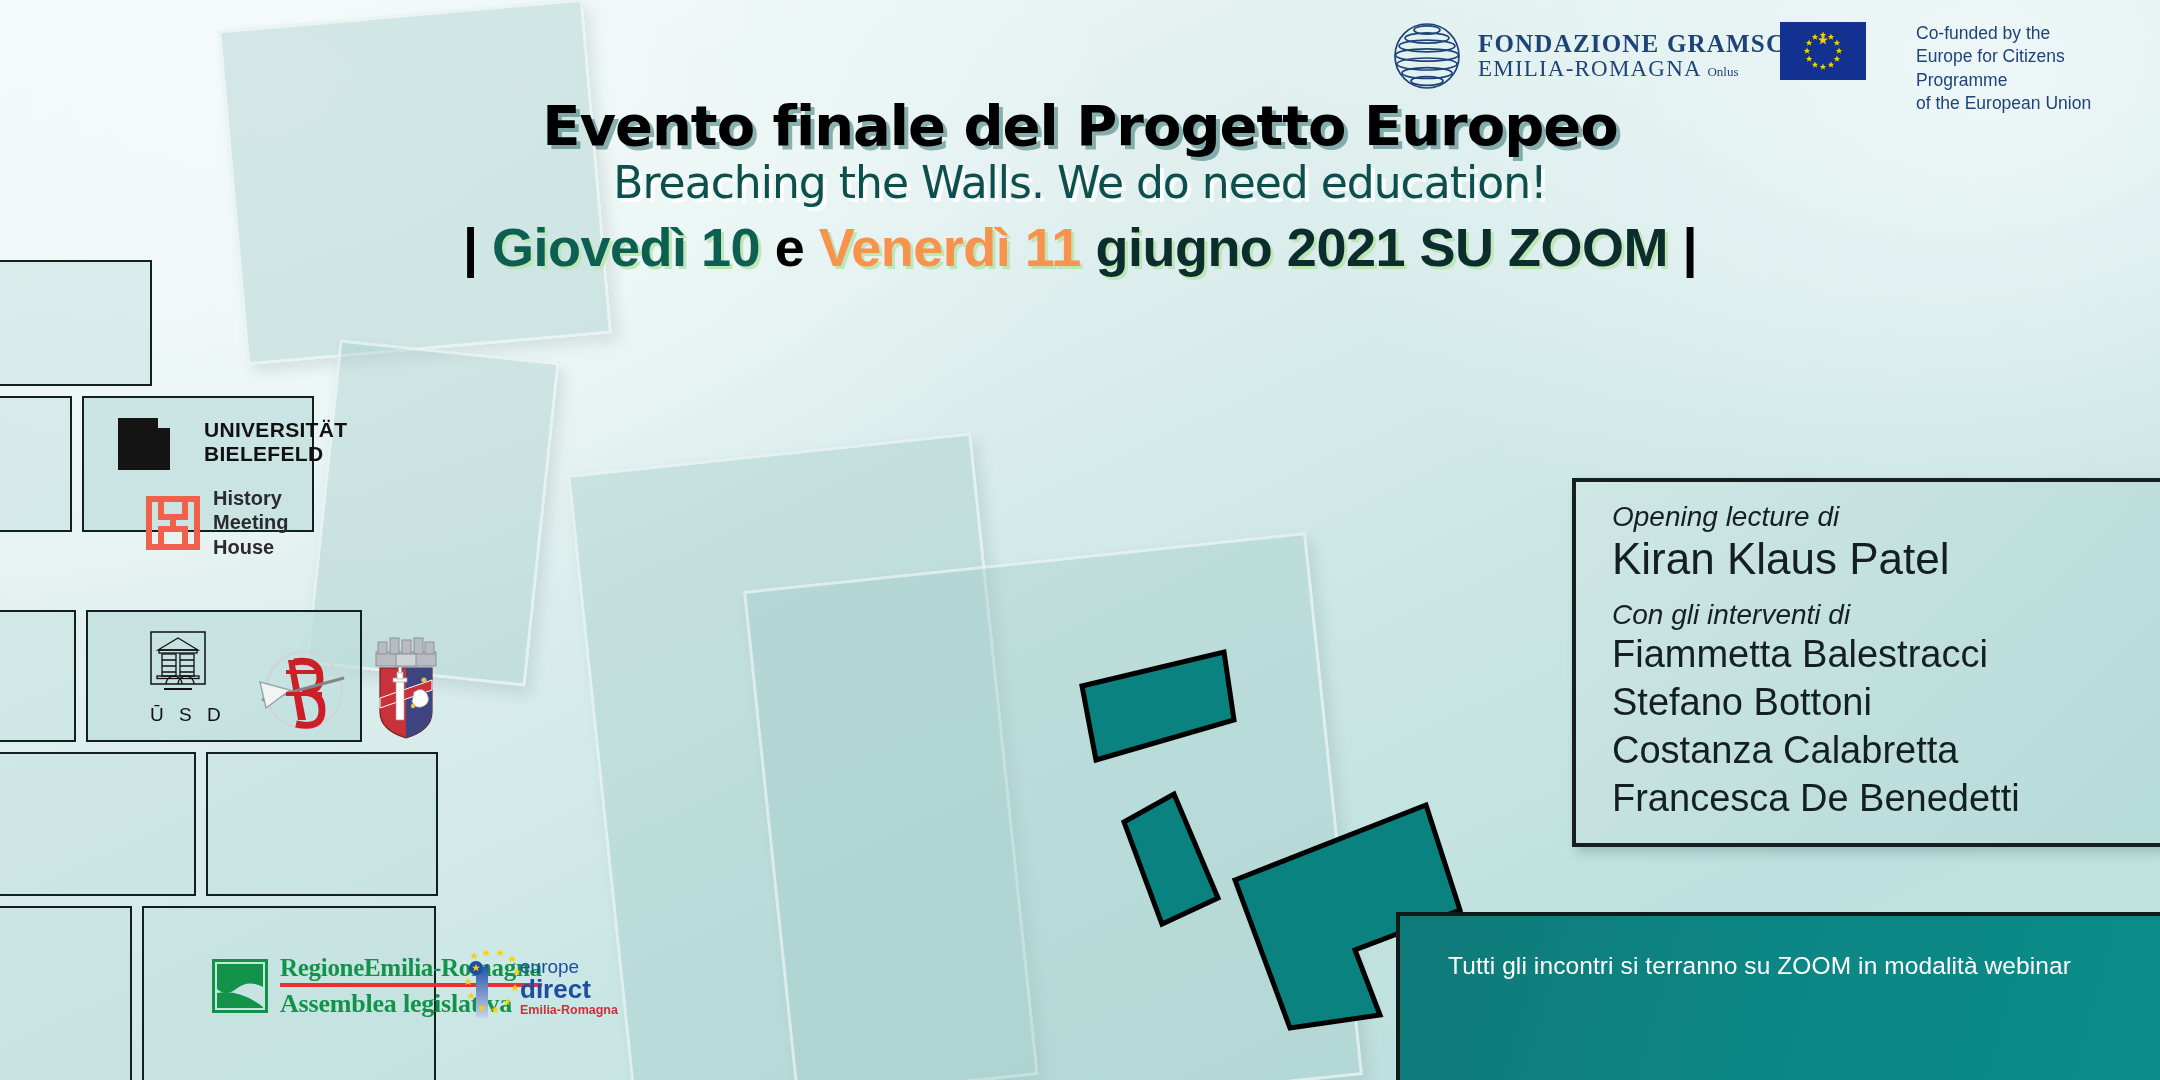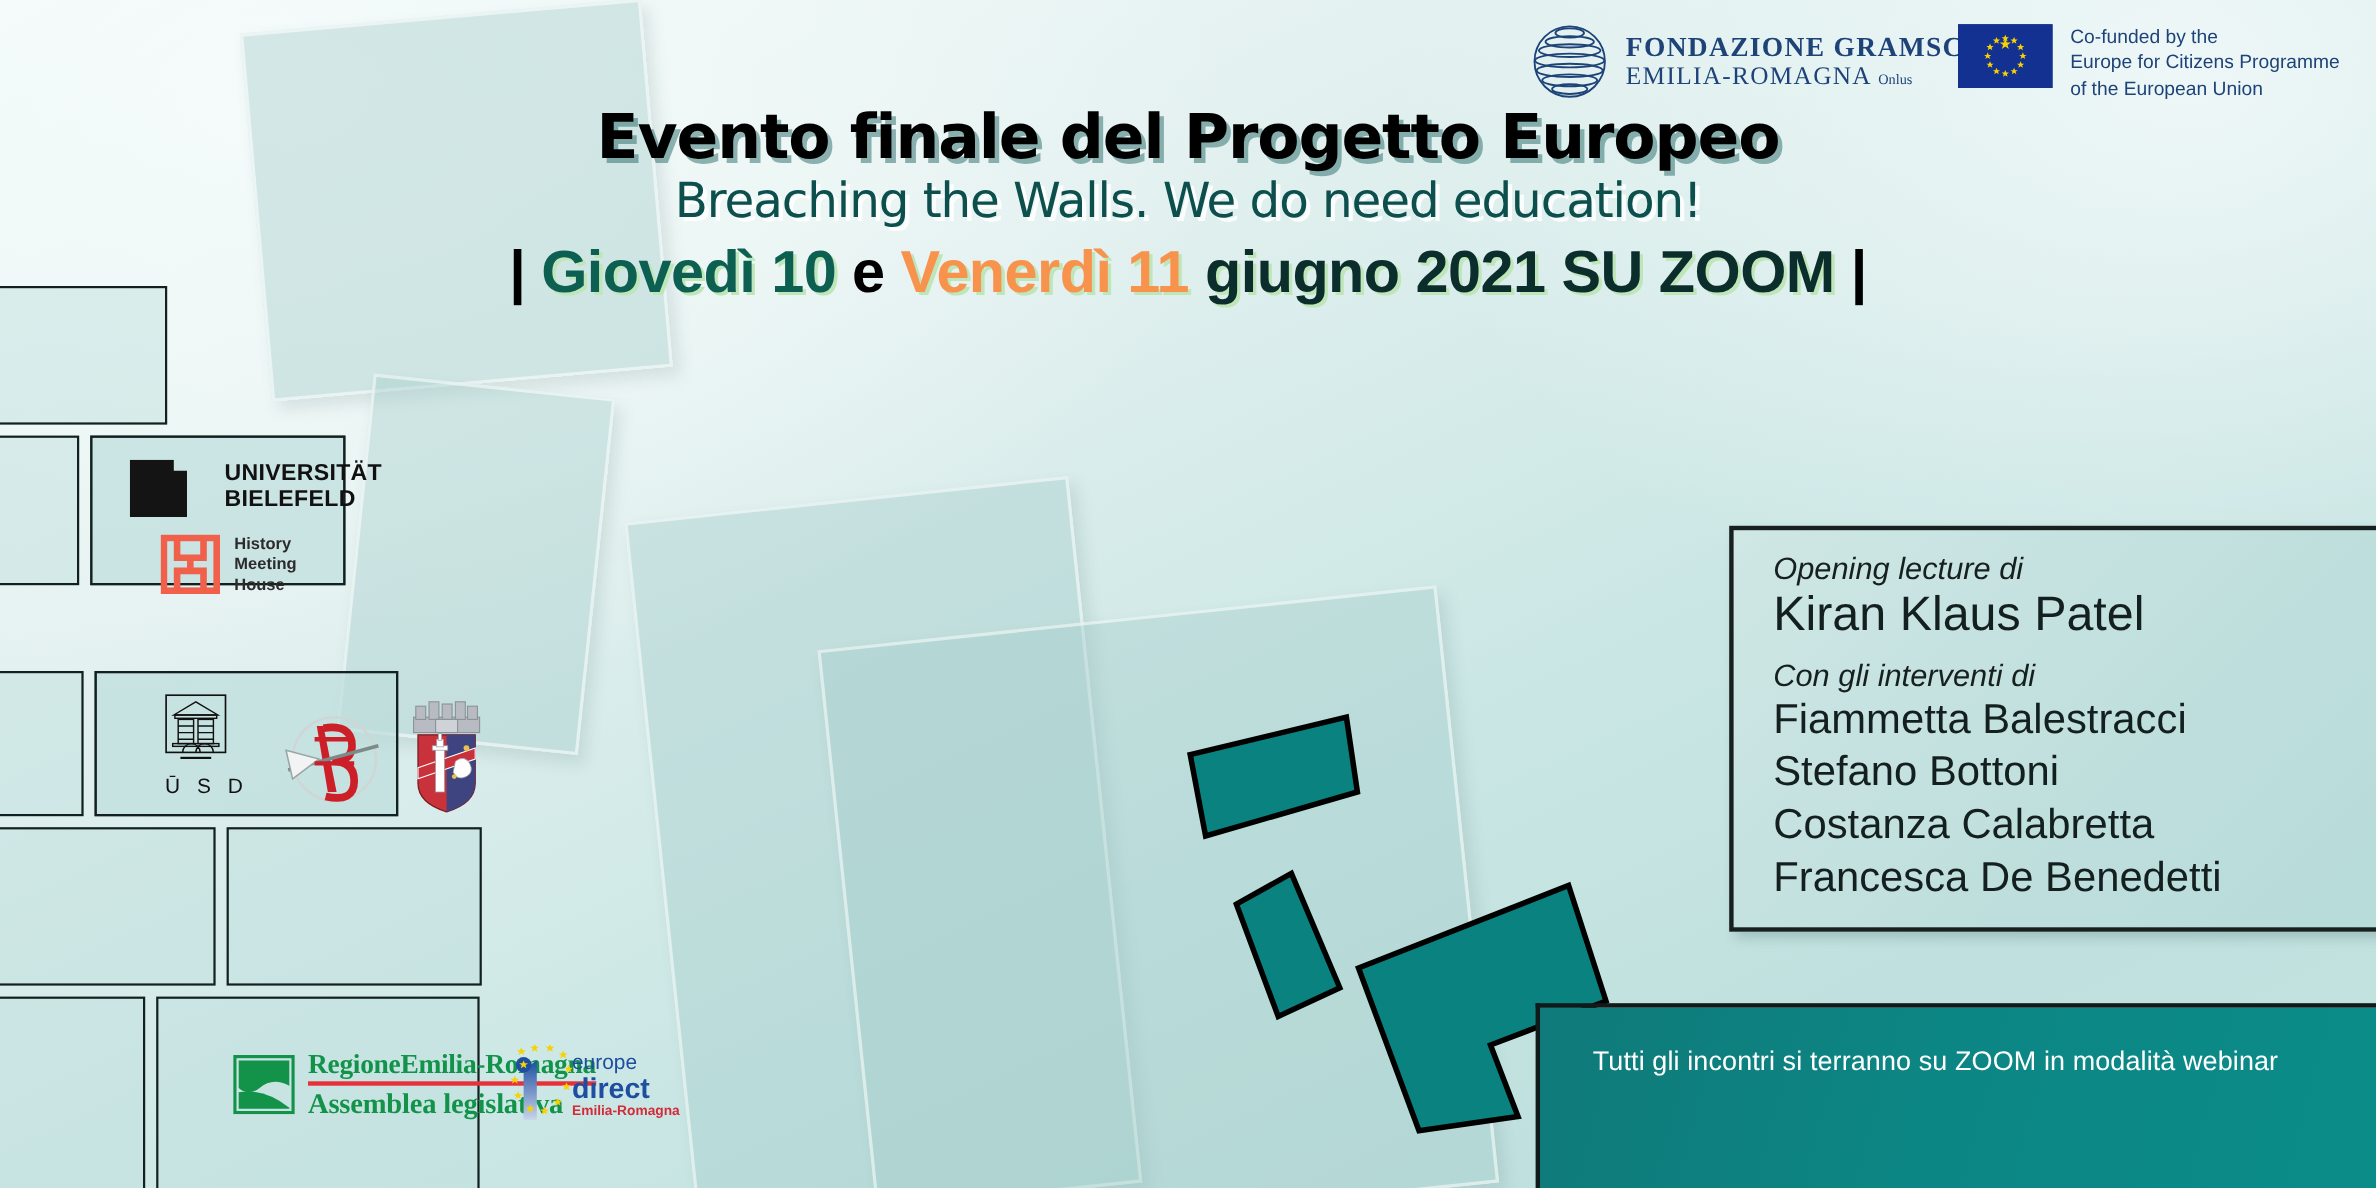--- a/index.html
+++ b/index.html
@@ -32,21 +32,21 @@
   #btw-logo{position:absolute;left:38px;top:22px;width:230px;height:120px;}
 
   #gramsci{position:absolute;left:1390px;top:18px;height:76px;display:flex;align-items:center;gap:14px;}
   .gram-txt{font-family:"Liberation Serif","DejaVu Serif",serif;color:#1d4378;line-height:1.05;}
   .gram-l1{font-size:25px;letter-spacing:1.2px;font-weight:600;}
   .gram-l2{font-size:23px;letter-spacing:1.2px;}
   .gram-onlus{font-size:13px;letter-spacing:0;}
 
   #eulogo{position:absolute;left:1780px;top:22px;display:flex;align-items:flex-start;gap:16px;}
   .euflag{width:86px;height:58px;background:#123190;position:relative;}
-  .eu-txt{color:#1d4378;font-size:17.5px;line-height:1.33;font-family:"Liberation Sans",sans-serif;}
+  .eu-txt{color:#1d4378;font-size:17.5px;line-height:1.33;font-family:"Liberation Sans",sans-serif;margin-left:34px;}
 
   
   #titles{position:absolute;left:0;top:96px;width:2160px;text-align:center;}
   .t1{
     font-family:"DejaVu Sans","Liberation Sans",sans-serif;
     font-weight:bold;font-size:56px;color:#000;letter-spacing:-1px;
     text-shadow:4px 4px 0 rgba(18,90,88,.45);line-height:1.06;
   }
   .t2{
     font-family:"DejaVu Sans","Liberation Sans",sans-serif;
@@ -216,21 +216,21 @@
     </div>
     <div style="display:flex;align-items:center;gap:13px;margin-top:16px;margin-left:28px;">
       <svg width="54" height="54" viewBox="0 0 54 54">
         <g fill="none" stroke="#f0604a" stroke-width="6">
           <rect x="3" y="3" width="48" height="48"></rect>
           <path d="M15 3 V21 H39 V3"></path>
           <path d="M15 51 V33 H39 V51"></path>
           <path d="M27 21 V33"></path>
         </g>
       </svg>
-      <div style="font-family:'Liberation Sans',sans-serif;font-weight:bold;font-size:15px;line-height:1.22;color:#2b2b2b;">
+      <div style="font-family:'Liberation Sans',sans-serif;font-weight:bold;font-size:20px;line-height:1.22;color:#2b2b2b;">
         <div>History</div>
         <div>Meeting</div>
         <div>House</div>
       </div>
     </div>
   </div>
 
   <div style="position:absolute;left:148px;top:630px;">
     <svg width="60" height="72" viewBox="0 0 60 72">
       <rect x="3" y="2" width="54" height="52" fill="none" stroke="#111" stroke-width="1.5"></rect>

